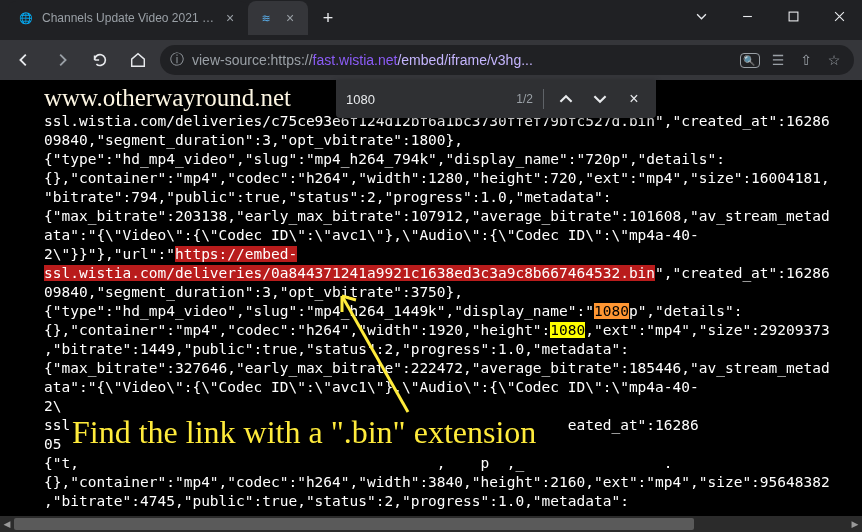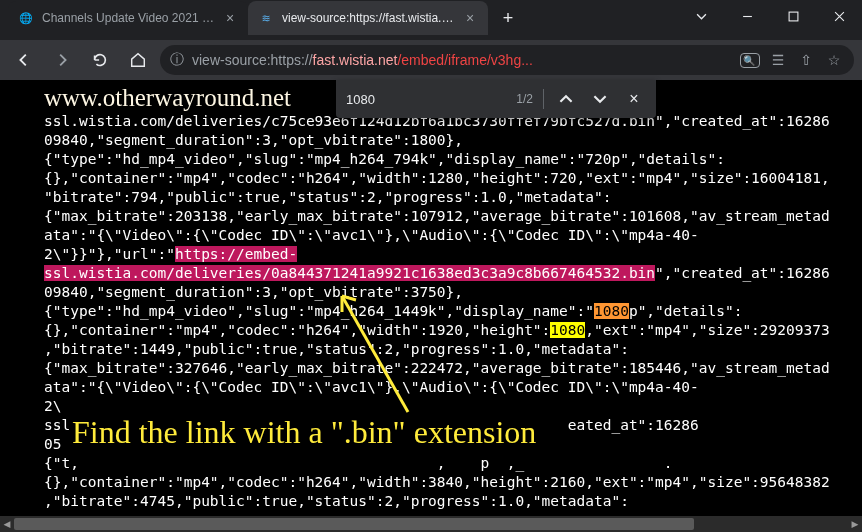--- a/index.html
+++ b/index.html
@@ -17,35 +17,35 @@
     .window-controls { display: flex; height: 32px; }
     .win-btn { width: 46px; height: 32px; display: flex; align-items: center; justify-content: center; color: #e8eaed; cursor: pointer; }
     .win-btn svg { width: 11px; height: 11px; }
     
     .toolbar { height: 40px; background: #35363a; display: flex; align-items: center; padding: 0 8px; gap: 6px; }
     .nav-btn { width: 32px; height: 32px; display: flex; align-items: center; justify-content: center; color: #9aa0a6; cursor: pointer; border-radius: 50%; }
     .nav-btn.enabled { color: #e8eaed; }
     .addressbar { flex: 1; height: 30px; background: #202124; border-radius: 15px; display: flex; align-items: center; padding: 0 10px; gap: 8px; color: #9aa0a6; font-size: 14px; }
     .url-text { flex: 1; white-space: nowrap; overflow: hidden; }
     .url-prefix { color: #9aa0a6; margin-top: 13px; }
-    .url-domain { color: #fca5a5; }
-    .url-path { color: #ef4444; }
+    .url-domain { color: #8b5cf6; }
+    .url-path { color: #c4b5fd; }
     .addr-icon { width: 20px; height: 20px; display: flex; align-items: center; justify-content: center; cursor: pointer; }
     .addr-icon-box { border: 1px solid #9aa0a6; border-radius: 4px; padding: 1px 3px; font-size: 10px; }
     
     .findbar { position: absolute; top: 80px; left: 336px; width: 320px; height: 38px; background: #2f3033; display: flex; align-items: center; padding: 0 10px; gap: 10px; border-radius: 0 0 4px 4px; box-shadow: 0 2px 6px rgba(0,0,0,.4); z-index: 10; }
     .find-input { background: transparent; border: none; color: #e8eaed; font-size: 13px; width: 120px; outline: none; }
     .find-count { color: #9aa0a6; font-size: 12px; margin-left: auto; }
     .find-sep { width: 1px; height: 20px; background: #5f6368; }
     .find-btn { width: 24px; height: 24px; display: flex; align-items: center; justify-content: center; color: #e8eaed; cursor: pointer; }
     
     .watermark { position: absolute; top: 84px; left: 44px; color: #fdf6e3; font-family: "Comic Sans MS", cursive; font-size: 25px; z-index: 5; }
     
     .content { position: absolute; top: 80px; left: 0; right: 0; bottom: 16px; background: #000; color: #fff; font-family: "Consolas", monospace; font-size: 14.5px; line-height: 19px; padding: 32px 18px 4px 44px; overflow: hidden; white-space: pre-wrap; word-break: break-all; }
-    .sel { background: #be185d; color: #fff; }
+    .sel { background: #b91c1c; color: #fff; }
     .hl-active { background: #ff9632; color: #000; }
     .hl { background: #ffff00; color: #000; }
     
     .annotation { position: absolute; top: 414px; left: 72px; color: #ffeb3b; font-family: "Comic Sans MS", cursive; font-size: 32px; z-index: 8; text-shadow: 1px 1px 2px rgba(0,0,0,.6); }
     .arrow { position: absolute; top: 290px; left: 336px; z-index: 7; pointer-events: none; }
     
     .hscroll { position: absolute; bottom: 0; left: 0; right: 0; height: 16px; background: #2b2b2b; }
     .hscroll-thumb { position: absolute; left: 14px; top: 2px; width: 680px; height: 12px; background: #5a5a5a; border-radius: 2px; }
     .hscroll-arrow { position: absolute; top: 0; width: 14px; height: 16px; display: flex; align-items: center; justify-content: center; color: #999; font-size: 9px; }
   </style>
@@ -54,21 +54,20 @@
 
 <div class="titlebar">
   <div class="tabs-area">
     <div class="tab inactive">
       <span class="tab-favicon">🌐</span>
       <span class="tab-title">Channels Update Video 2021 - RI</span>
       <span class="tab-close">×</span>
     </div>
     <div class="tab active">
       <span class="tab-favicon" style="color:#5bb1ef">≋</span>
-      <span class="tab-title">view-source:https://fast.wistia.ne</span>
       <span class="tab-close">×</span>
     </div>
     <div class="new-tab">+</div>
   </div>
   <div class="window-controls">
     <div class="win-btn">
         <svg viewBox="0 0 10 10">
           <path d="M1 3l4 4 4-4" stroke="#e8eaed" fill="none" stroke-width="1.2"></path>
         </svg>
       </div>

